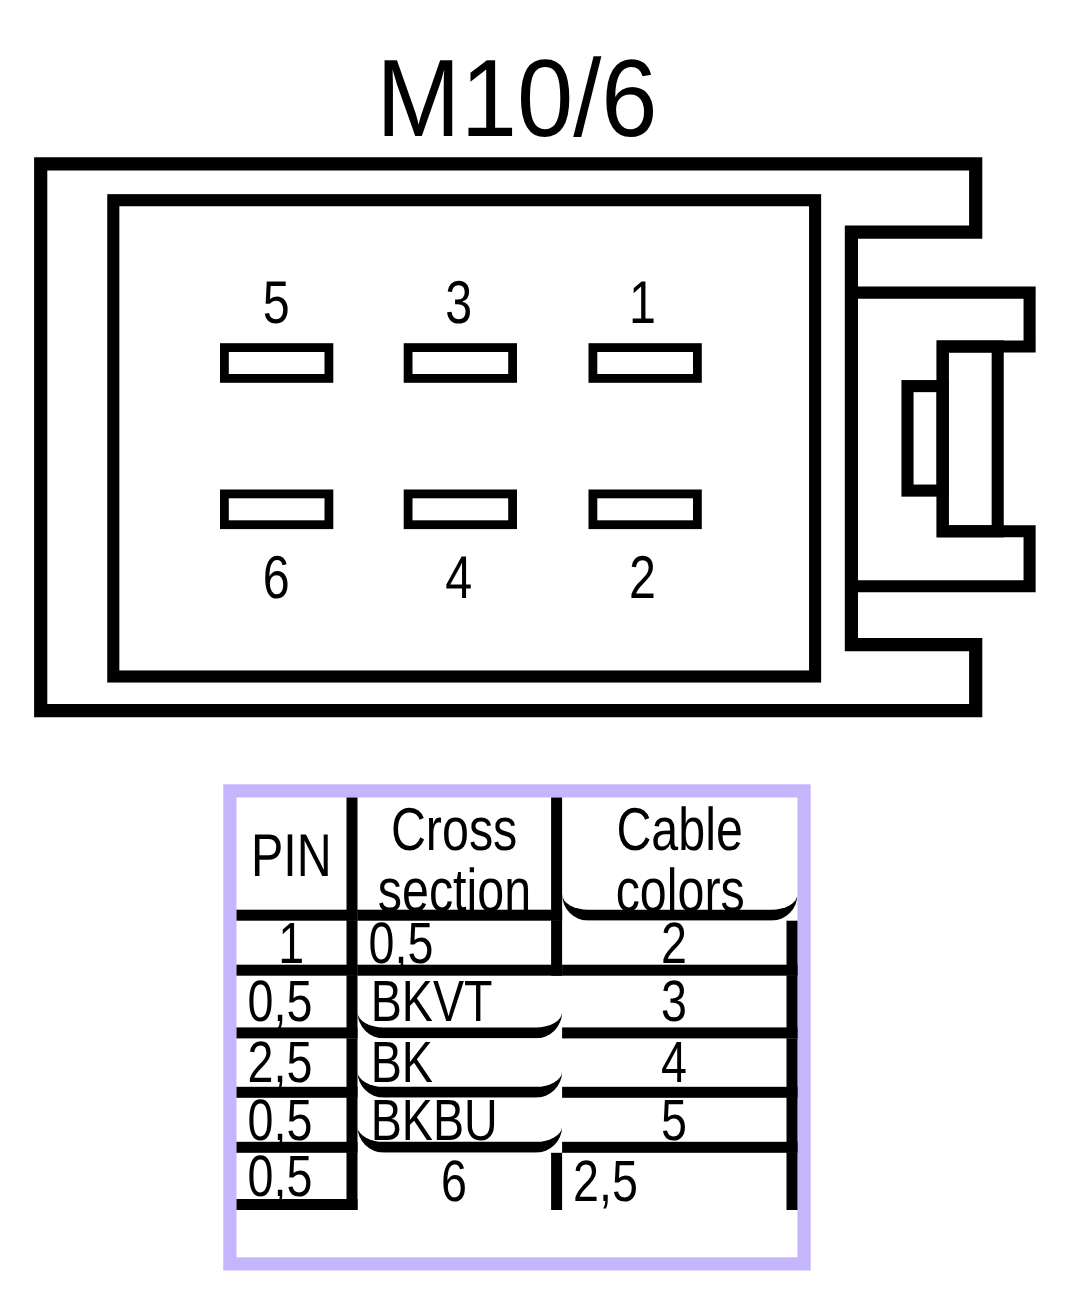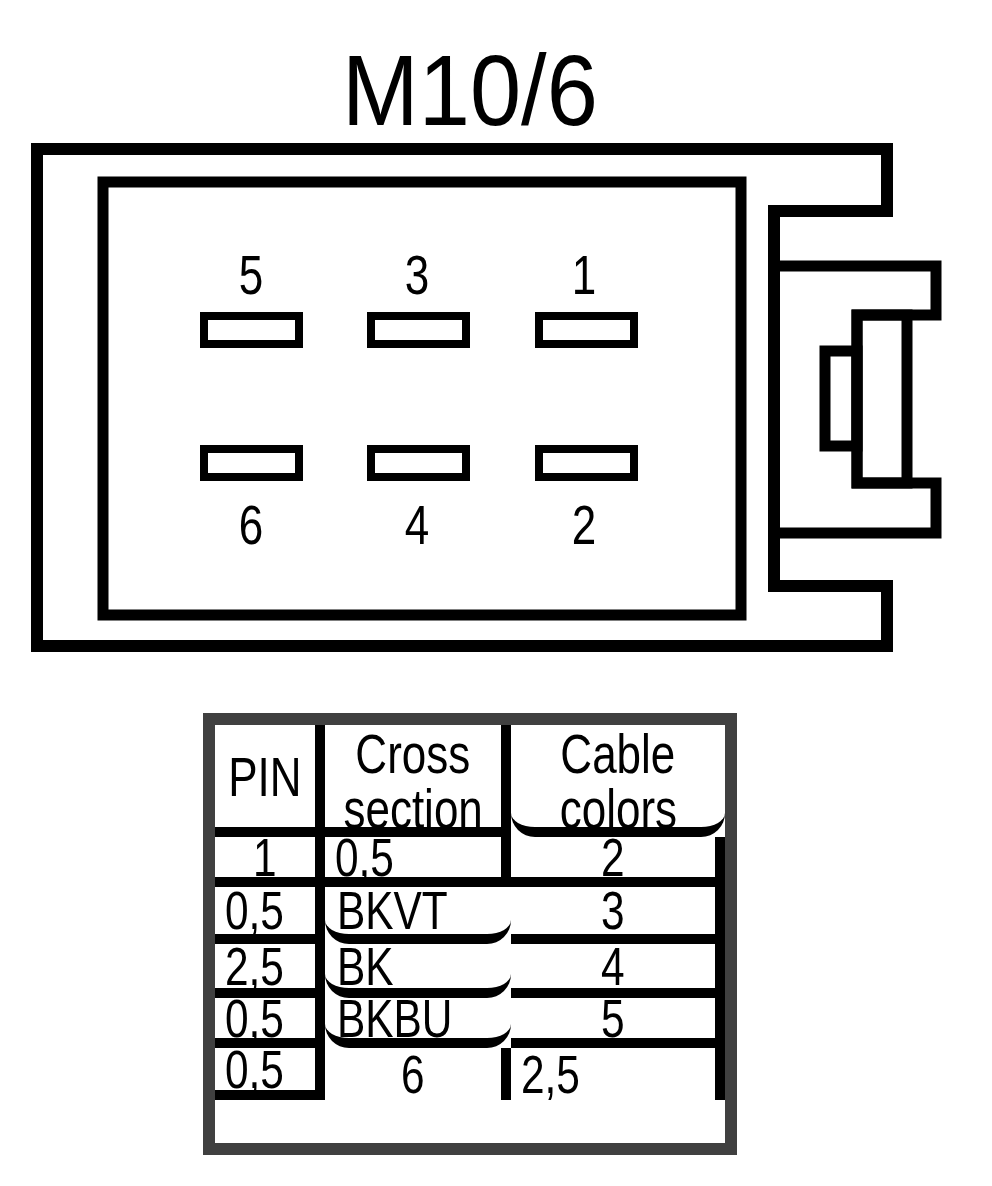--- a/index.html
+++ b/index.html
@@ -45,21 +45,21 @@
     fill: #000000;
   }
 
   
   .pin-table {
     position: absolute;
     left: 203px;
     top: 713px;
     width: 534px;
     height: 442px;
-    border: 12px solid #404040;
+    border: 12px solid #c4b5fd;
     display: grid;
     grid-template-columns: 110px 186px 214px;
     grid-template-rows: 112px 50px 57px 54px 50px 52px 43px;
     background: #ffffff;
     text-align: right;
   }
   .cell {
     border-right: 10px solid #000000;
     border-bottom: 10px solid #000000;
     display: flex;

